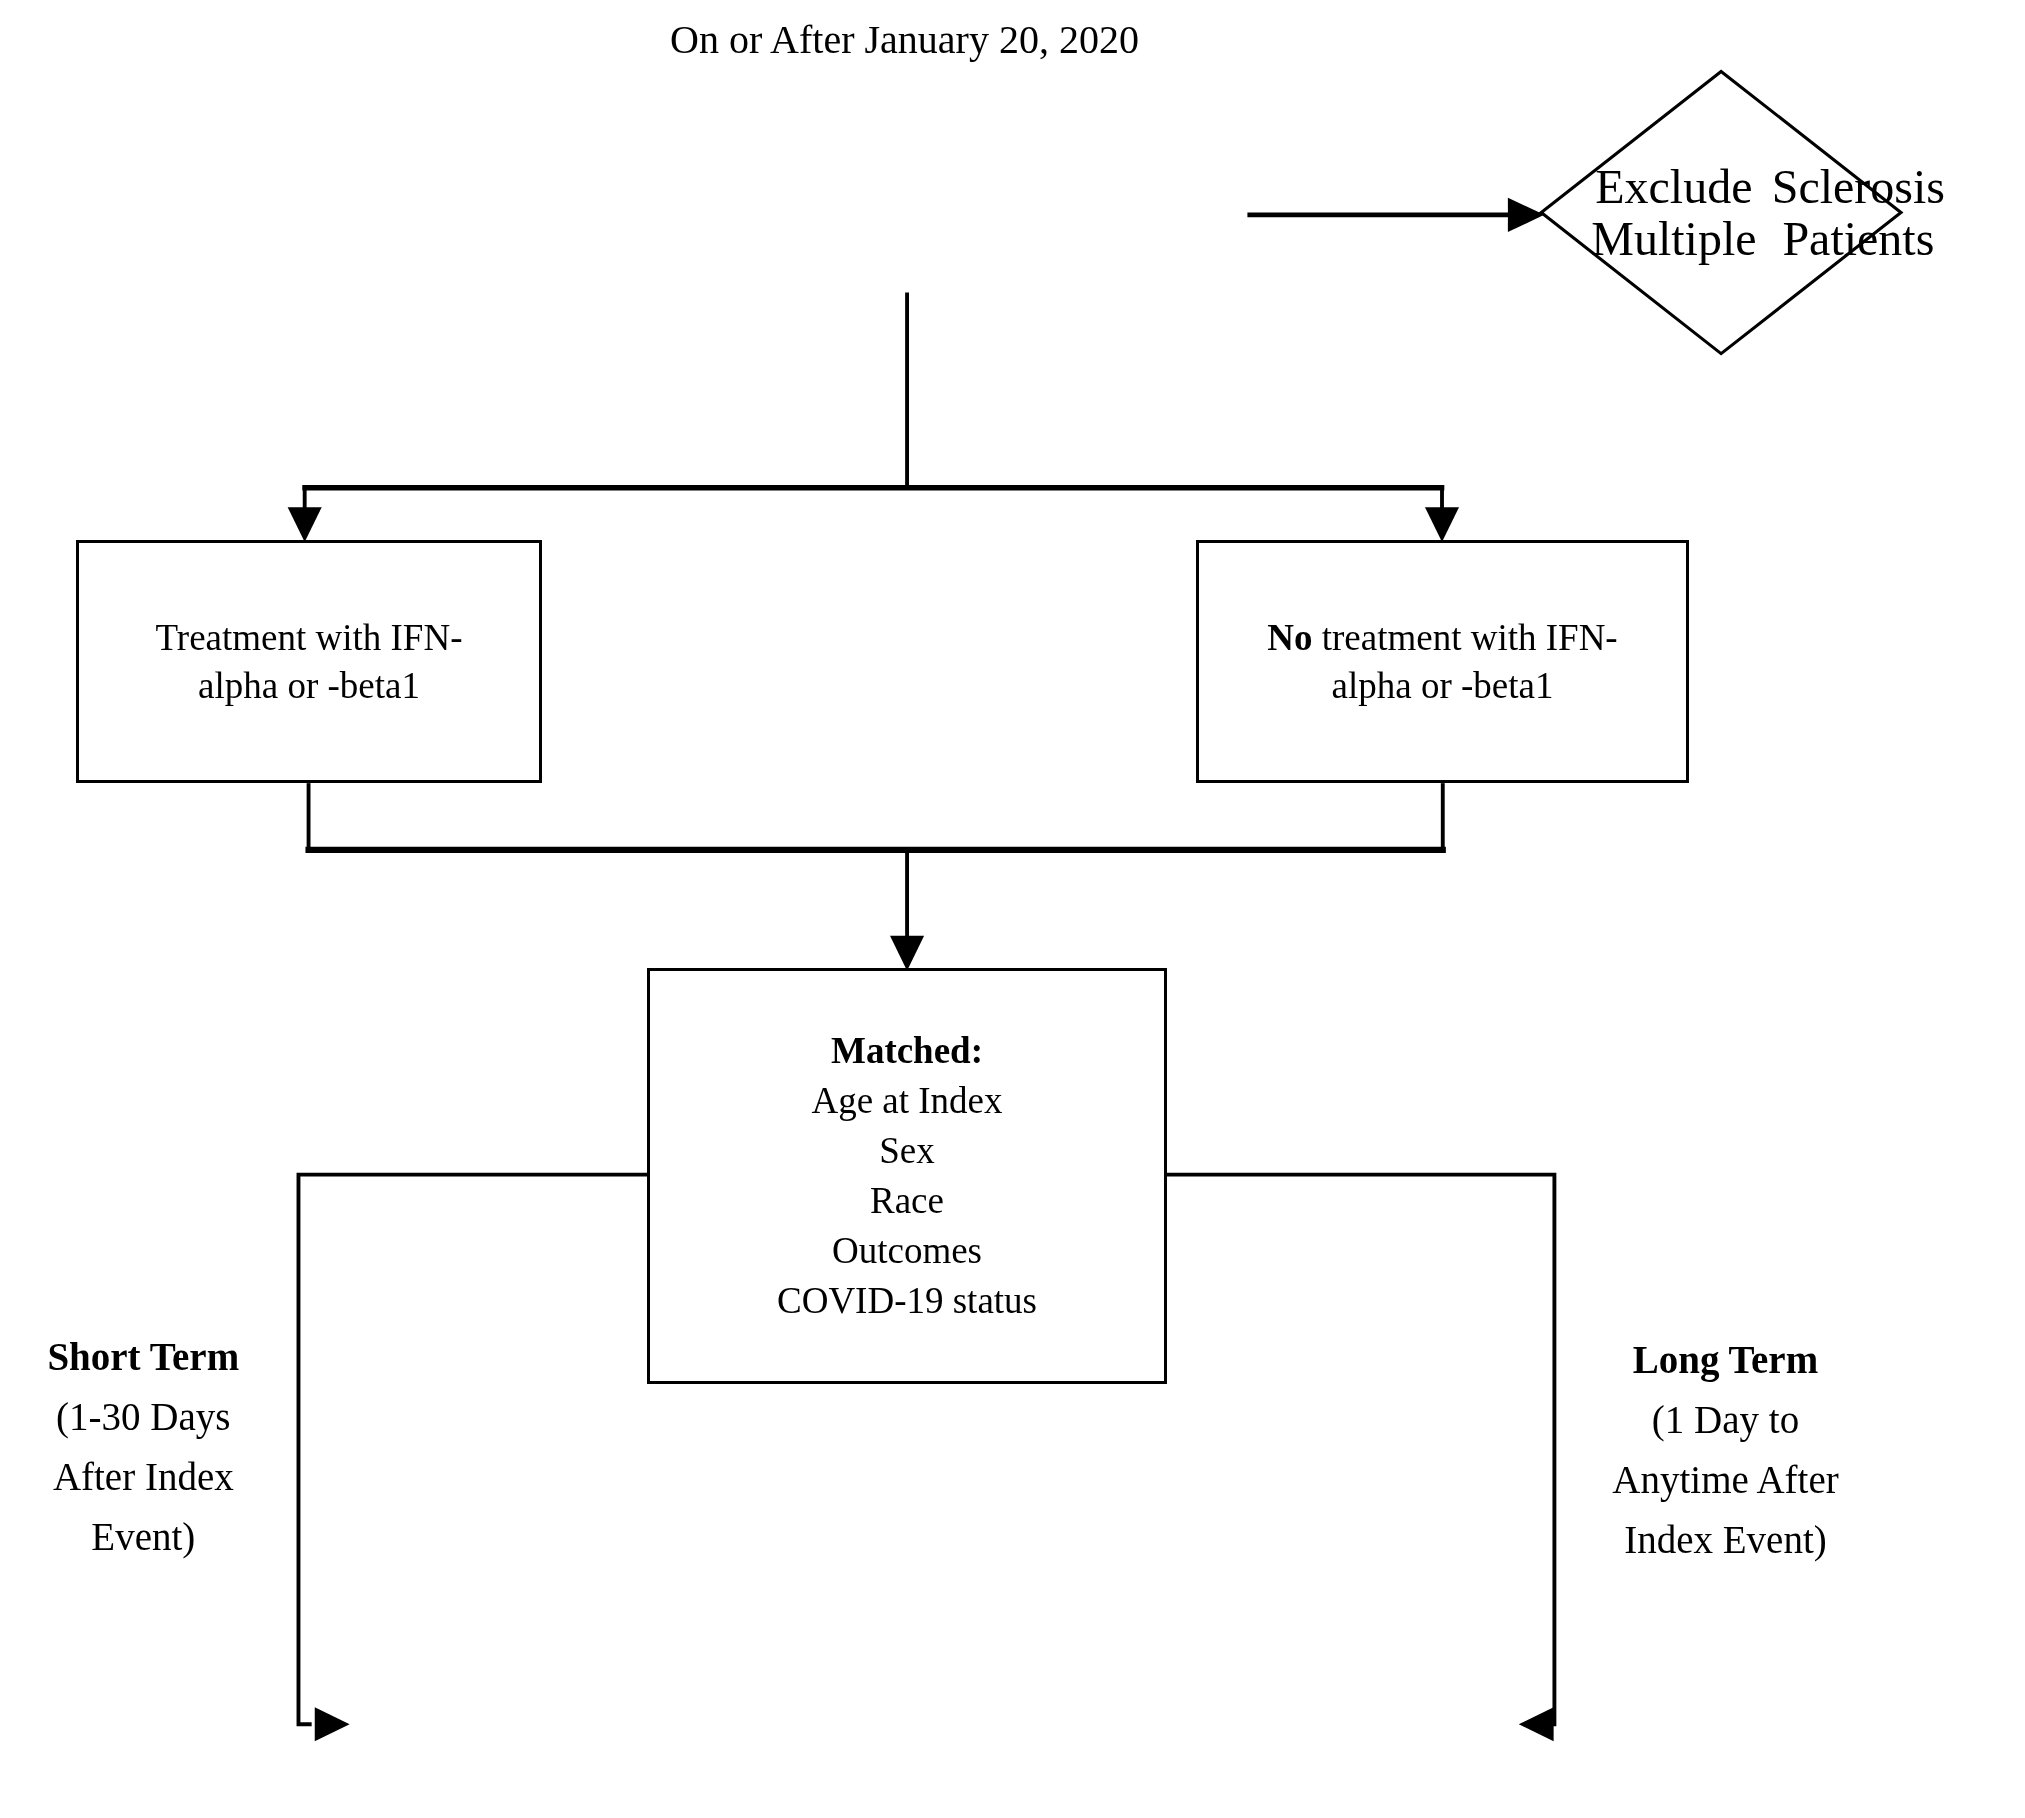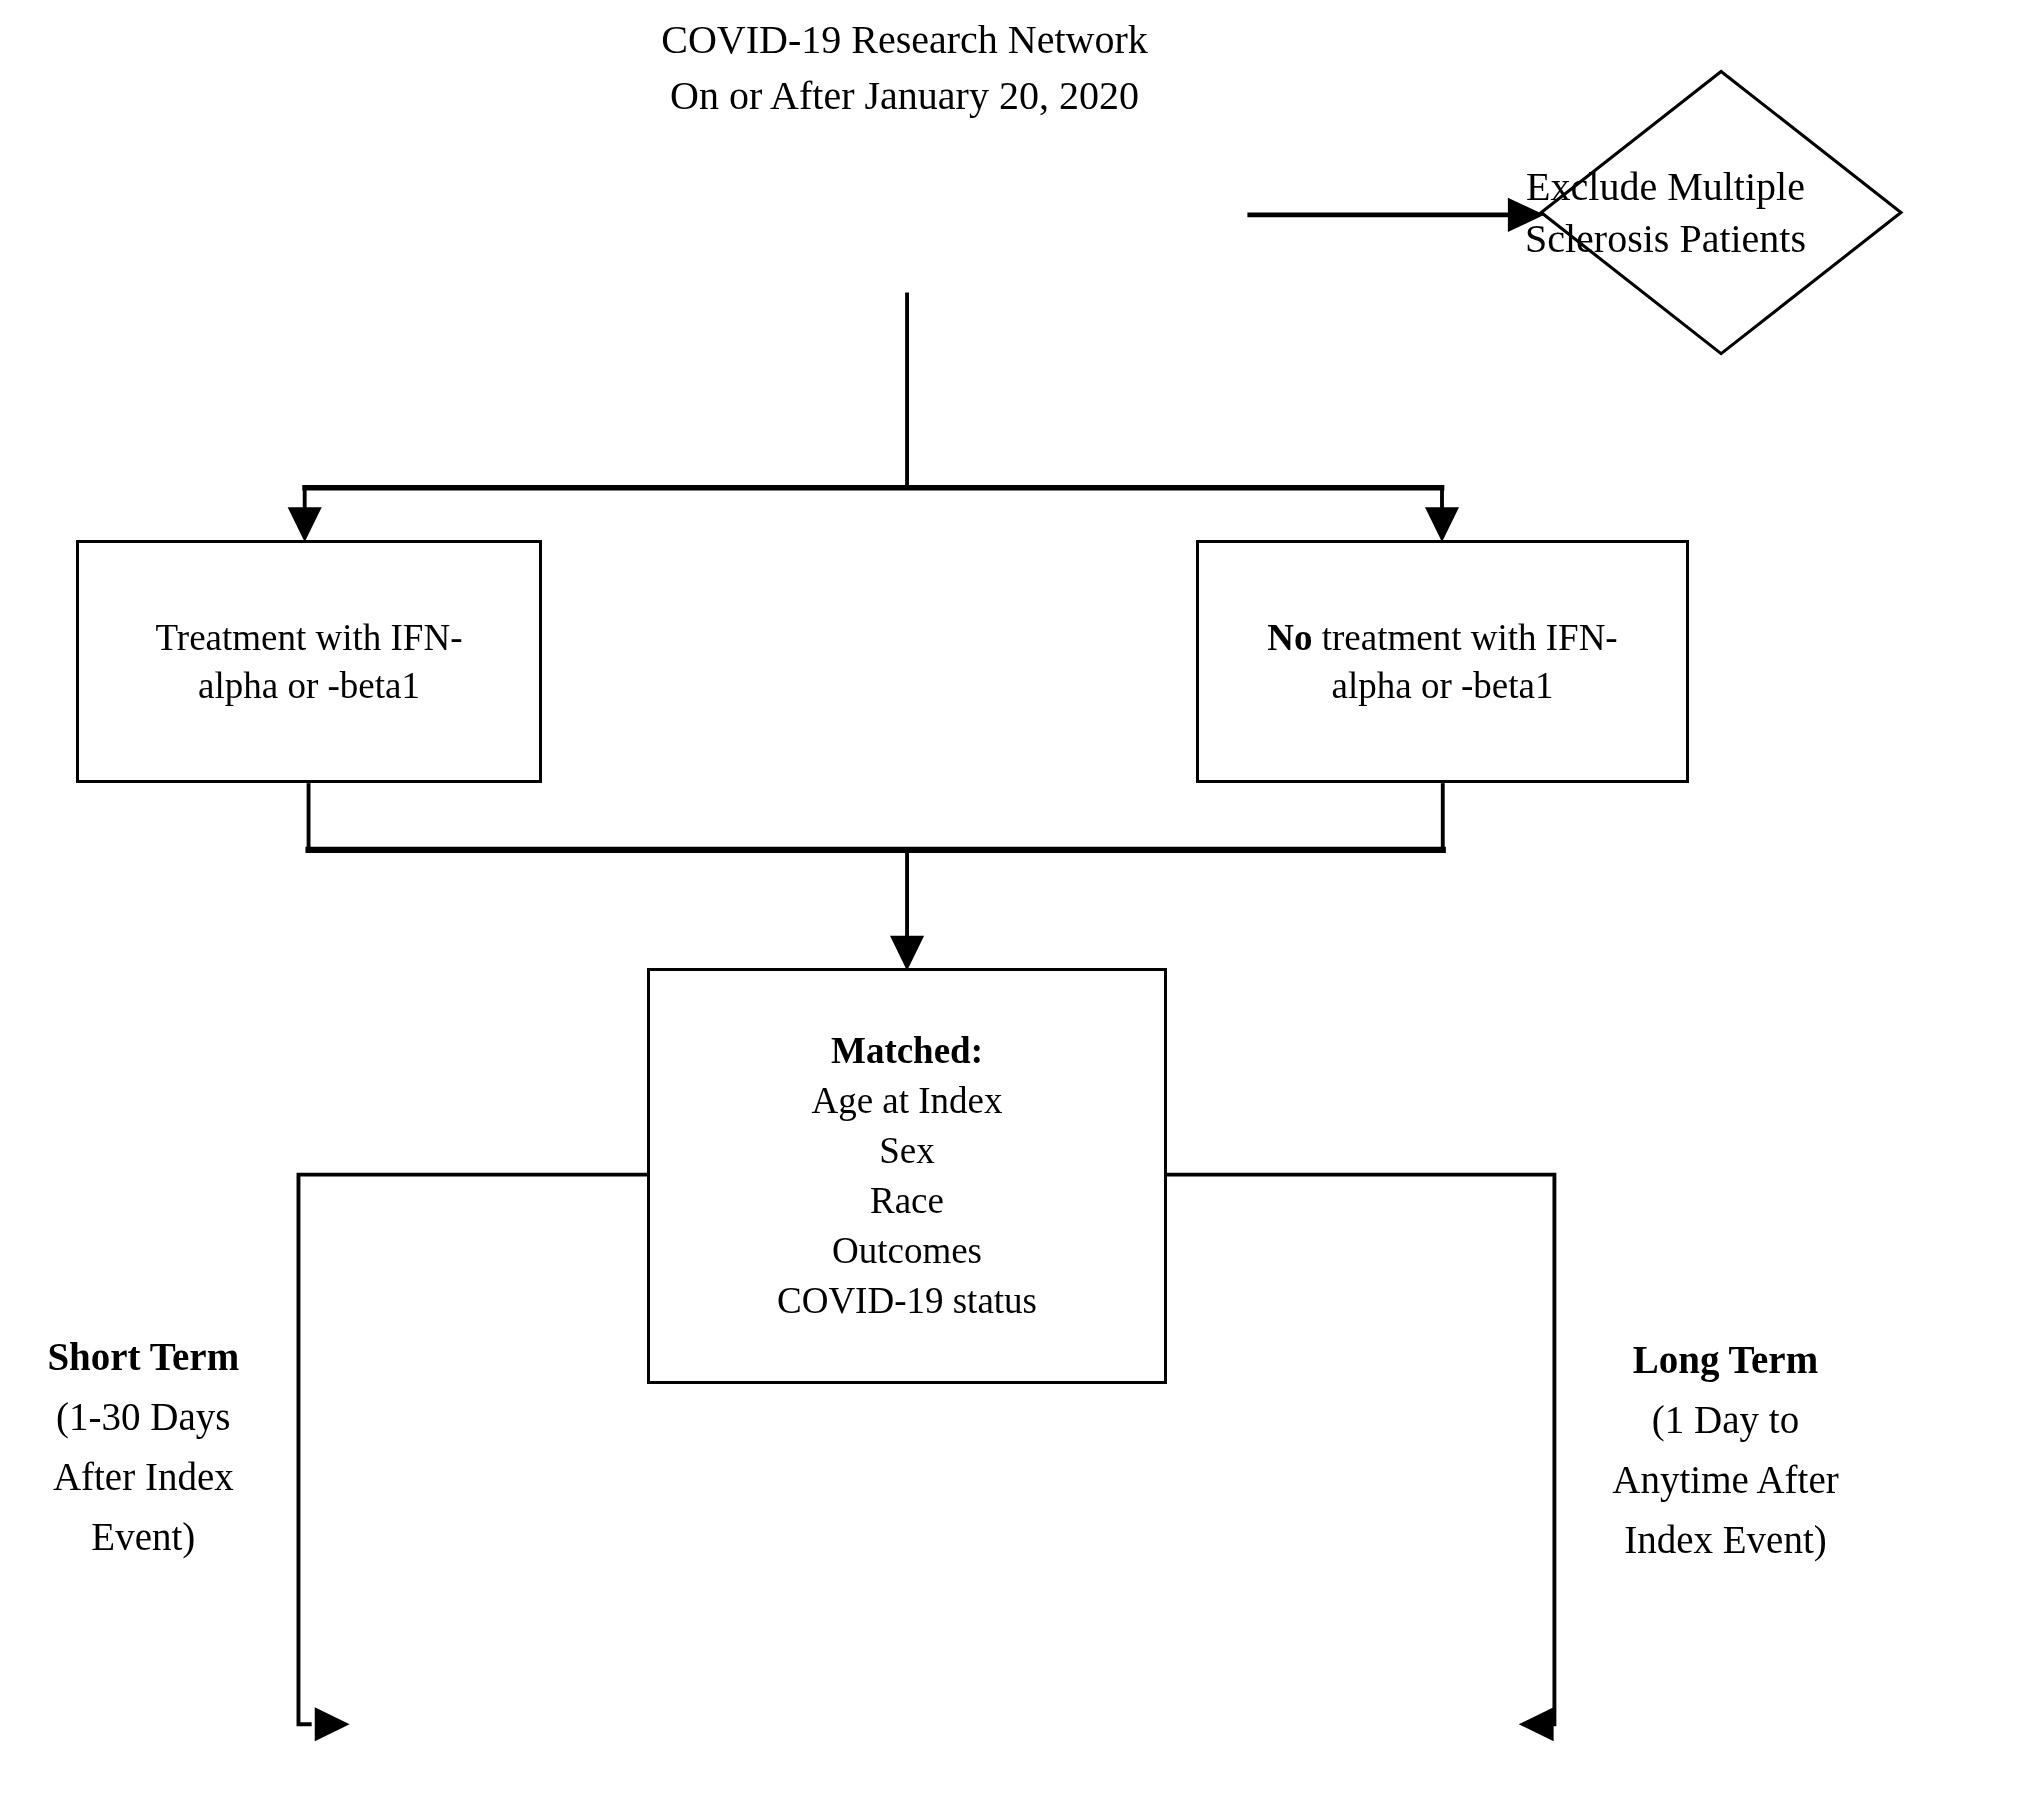--- a/index.html
+++ b/index.html
@@ -29,24 +29,24 @@
     left: 517px; top: 12.4px; width: 775px;
     text-align: center;
     font-size: 40px; line-height: 56px;
   }
   .stadium {
     left: 563px; top: 138px; width: 685px; height: 155px;
     border-radius: 85px;
   }
   .diamond-text {
     position: absolute;
-    left: 1481px; top: 158px; width: 369px; height: 110px;
-    display: flex; flex-direction: column; align-items: center; justify-content: center;
+    left: 1582px; top: 158px; width: 369px; height: 110px;
+    display: flex; flex-direction: row; align-items: center; justify-content: center;
     text-align: center;
-    font-size: 40px; line-height: 52px;
+    font-size: 48px; line-height: 52px;
     background: transparent;
   }
   .leftbox  { left: 76px;  top: 540px; width: 466px; height: 243px; }
   .rightbox { left: 1196px; top: 540px; width: 493px; height: 243px; }
   .matchedbox { left: 647px; top: 968px; width: 520px; height: 416px; line-height: 50px; }
   .outcomesbox { left: 348px; top: 1650px; width: 1173px; height: 150px; line-height: 50px; }
   .floatlabel { font-size: 39px; line-height: 60px; }
   .short-label { left: 7.8px; top: 1327px; width: 271px; }
   .long-label  { left: 1586px; top: 1330px; width: 279px; }
   .b { font-weight: bold; }
@@ -82,21 +82,20 @@
     <polygon class="head" points="1170,1252 1148,1207 1192,1207"></polygon>
 
     <polyline class="wire" points="836,1515 385,1515 385,2224 402,2224" stroke-width="5"></polyline>
     <polygon class="head" points="451,2224 406,2202 406,2246"></polygon>
 
     <polyline class="wire" points="1502,1515 2005,1515 2005,2224 1988,2224" stroke-width="5"></polyline>
     <polygon class="head" points="1959,2224 2004,2202 2004,2246"></polygon>
   </svg>
 
   <div class="title-block">
-    <div>COVID-19 Research Network</div>
     <div>On or After January 20, 2020</div>
   </div>
 
 
   <div class="diamond-text">
     <div>Exclude Multiple</div>
     <div>Sclerosis Patients</div>
   </div>
 
   <div class="node leftbox txt48">

